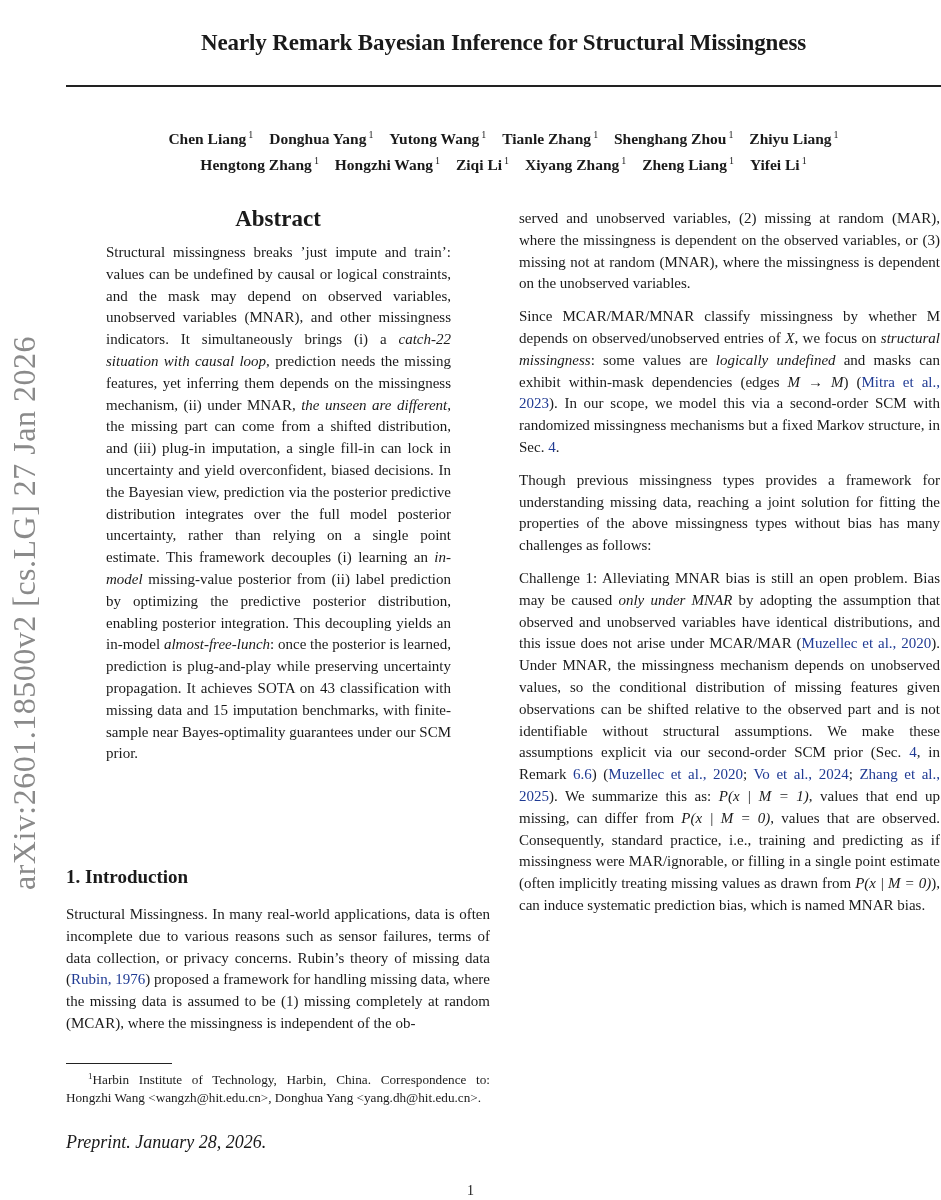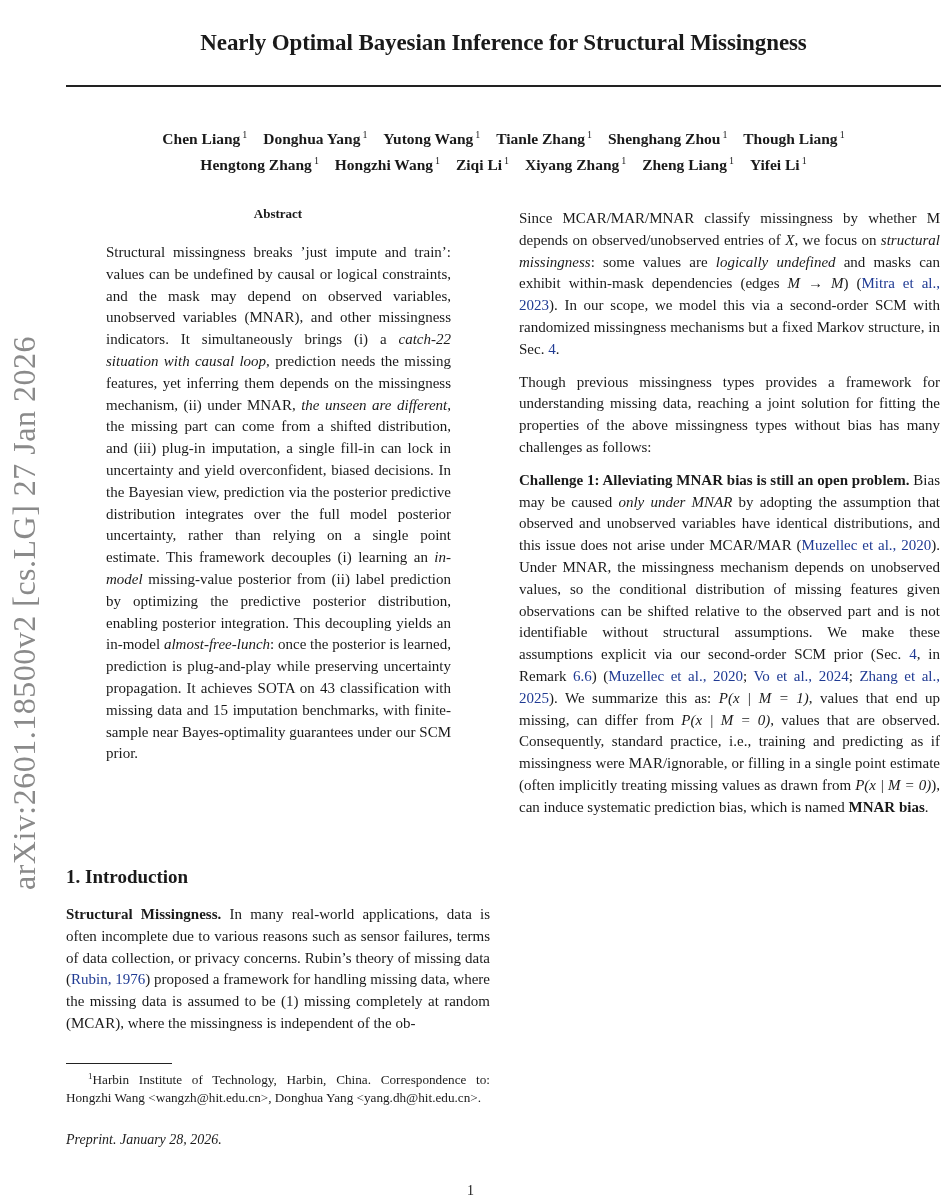--- a/index.html
+++ b/index.html
@@ -25,61 +25,61 @@
     transform-origin: left top; transform: rotate(-90deg);
     font-size: 32px; color: #8a8a8a; white-space: nowrap; letter-spacing: 0.5px;
   }
 
   .col { position: absolute; font-size: 15px; line-height: 21.8px; text-align: justify; }
   .col p { margin: 0; }
   .col-right { left: 519px; width: 421px; top: 208px; }
 
   .abstract-head {
     position: absolute; left: 66px; width: 424px; top: 206px;
-    text-align: center; font-size: 13px; font-weight: bold;
+    text-align: center; font-size: 23px; font-weight: bold;
   }
   .abstract-body {
     position: absolute; left: 106px; width: 345px; top: 242px;
     font-size: 15px; line-height: 21.8px; text-align: justify;
   }
   .intro-head {
     position: absolute; left: 66px; top: 866px; font-size: 19px; font-weight: bold;
   }
   .intro-body { position: absolute; left: 66px; width: 424px; top: 904px; font-size: 15px; line-height: 21.8px; text-align: justify; }
 
   .fn-rule { position: absolute; left: 66px; top: 1063px; width: 106px; height: 1px; background: #222; }
   .footnote {
     position: absolute; left: 66px; width: 424px; top: 1067px;
     font-size: 13.2px; line-height: 18px; text-align: justify;
   }
   .footnote .indent { display: inline-block; width: 22px; }
   .footnote sup { font-size: 9px; vertical-align: 5px; }
-  .preprint { position: absolute; left: 66px; top: 1132px; font-size: 14px; font-style: italic; text-align: right; }
+  .preprint { position: absolute; left: 66px; top: 1132px; font-size: 18px; font-style: italic; text-align: right; }
   .page-number { position: absolute; left: 0; width: 941px; top: 1183px; text-align: center; font-size: 14px; }
 
   .cite { color: #1f3a93; }
   .para { margin-bottom: 11px !important; }
-  b { font-weight: bold; }
+  b { font-weight: normal; }
   i { font-style: italic; }
   .math { font-style: italic; }
 </style>
 </head>
 <body>
 
-<div class="title">Nearly Optimal Bayesian Inference for Structural Missingness</div>
+<div class="title">Nearly Remark Bayesian Inference for Structural Missingness</div>
 <div class="rule-top"></div>
 
 <div class="authors">
   <div>
     <span class="author"><span>Chen Liang</span><sup>1</sup></span>
     <span class="author"><span>Donghua Yang</span><sup>1</sup></span>
     <span class="author"><span>Yutong Wang</span><sup>1</sup></span>
     <span class="author"><span>Tianle Zhang</span><sup>1</sup></span>
     <span class="author"><span>Shenghang Zhou</span><sup>1</sup></span>
-    <span class="author"><span>Though Liang</span><sup>1</sup></span>
+    <span class="author"><span>Zhiyu Liang</span><sup>1</sup></span>
   </div>
   <div>
     <span class="author"><span>Hengtong Zhang</span><sup>1</sup></span>
     <span class="author"><span>Hongzhi Wang</span><sup>1</sup></span>
     <span class="author"><span>Ziqi Li</span><sup>1</sup></span>
     <span class="author"><span>Xiyang Zhang</span><sup>1</sup></span>
     <span class="author"><span>Zheng Liang</span><sup>1</sup></span>
     <span class="author"><span>Yifei Li</span><sup>1</sup></span>
   </div>
 </div>
@@ -96,20 +96,21 @@
   <b>Structural Missingness.</b><span> In many real-world applications, data is often incomplete due to various reasons such as sensor failures, terms of data collection, or privacy concerns. Rubin’s theory of missing data (</span><span class="cite">Rubin, 1976</span><span>) proposed a framework for handling missing data, where the missing data is assumed to be (1) missing completely at random (MCAR), where the missingness is independent of the ob-</span>
 </div>
 
 <div class="fn-rule"></div>
 <div class="footnote">
   <span class="indent"></span><sup>1</sup><span>Harbin Institute of Technology, Harbin, China.  Correspondence to: Hongzhi Wang &lt;wangzh@hit.edu.cn&gt;, Donghua Yang &lt;yang.dh@hit.edu.cn&gt;.</span>
 </div>
 <div class="preprint">Preprint. January 28, 2026.</div>
 
 <div class="col col-right">
+  <p class="para">served and unobserved variables, (2) missing at random (MAR), where the missingness is dependent on the observed variables, or (3) missing not at random (MNAR), where the missingness is dependent on the unobserved variables.</p>
 
   <p class="para">
     <span>Since MCAR/MAR/MNAR classify missingness by whether M depends on observed/unobserved entries of </span><span class="math">X</span><span>, we focus on </span><i>structural missingness</i><span>: some values are </span><i>logically undefined</i><span> and masks can exhibit within-mask dependencies (edges </span><span class="math">M → M</span><span>) (</span><span class="cite">Mitra et al., 2023</span><span>). In our scope, we model this via a second-order SCM with randomized missingness mechanisms but a fixed Markov structure, in Sec. </span><span class="cite">4</span><span>.</span>
   </p>
 
   <p class="para">Though previous missingness types provides a framework for understanding missing data, reaching a joint solution for fitting the properties of the above missingness types without bias has many challenges as follows:</p>
 
   <p class="para">
     <b>Challenge 1:  Alleviating MNAR bias is still an open problem.</b><span> Bias may be caused </span><i>only under MNAR</i><span> by adopting the assumption that observed and unobserved variables have identical distributions, and this issue does not arise under MCAR/MAR (</span><span class="cite">Muzellec et al., 2020</span><span>). Under MNAR, the missingness mechanism depends on unobserved values, so the conditional distribution of missing features given observations can be shifted relative to the observed part and is not identifiable without structural assumptions. We make these assumptions explicit via our second-order SCM prior (Sec. </span><span class="cite">4</span><span>, in Remark </span><span class="cite">6.6</span><span>) (</span><span class="cite">Muzellec et al., 2020</span><span>; </span><span class="cite">Vo et al., 2024</span><span>; </span><span class="cite">Zhang et al., 2025</span><span>).  We summarize this as: </span><span class="math">P(x | M = 1)</span><span>, values that end up missing, can differ from </span><span class="math">P(x | M = 0)</span><span>, values that are observed.  Consequently, standard practice, i.e., training and predicting as if missingness were MAR/ignorable, or filling in a single point estimate (often implicitly treating missing values as drawn from </span><span class="math">P(x | M = 0)</span><span>), can induce systematic prediction bias, which is named </span><b>MNAR bias</b><span>.</span>
   </p>

